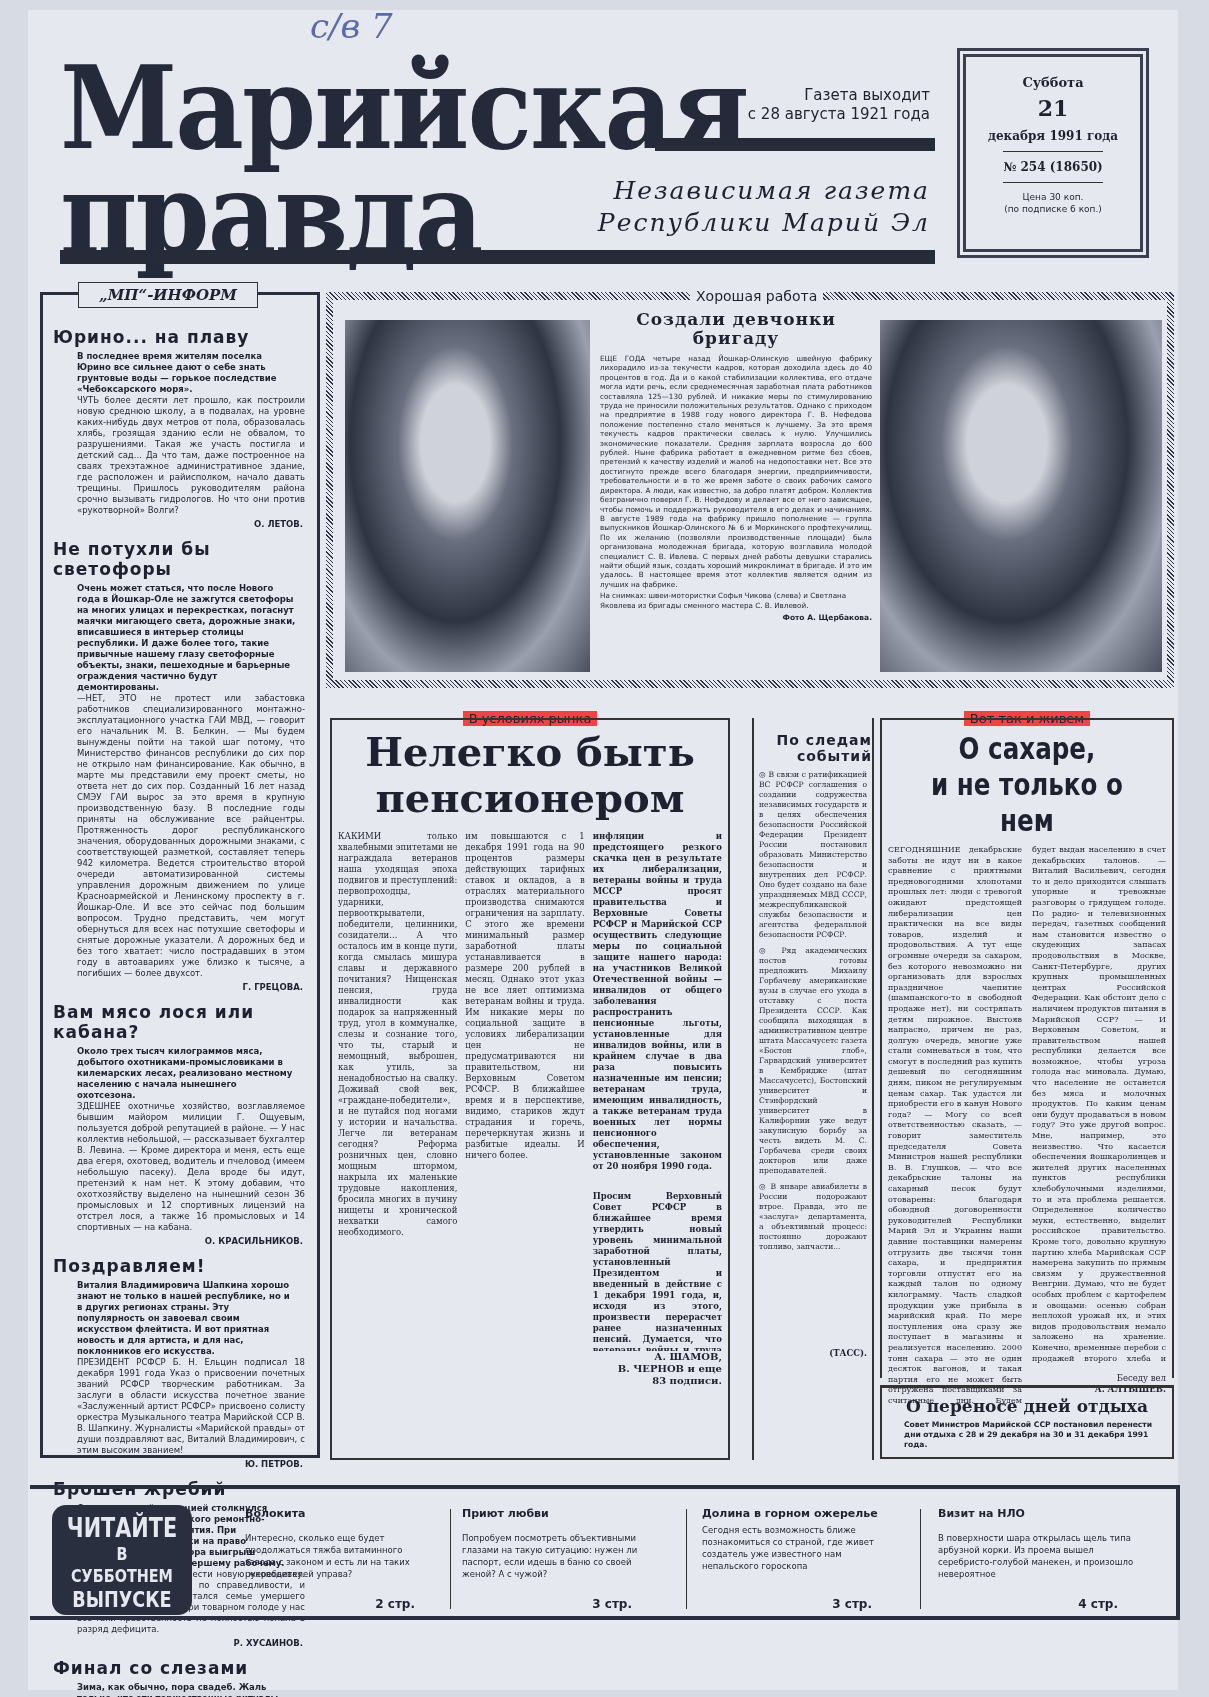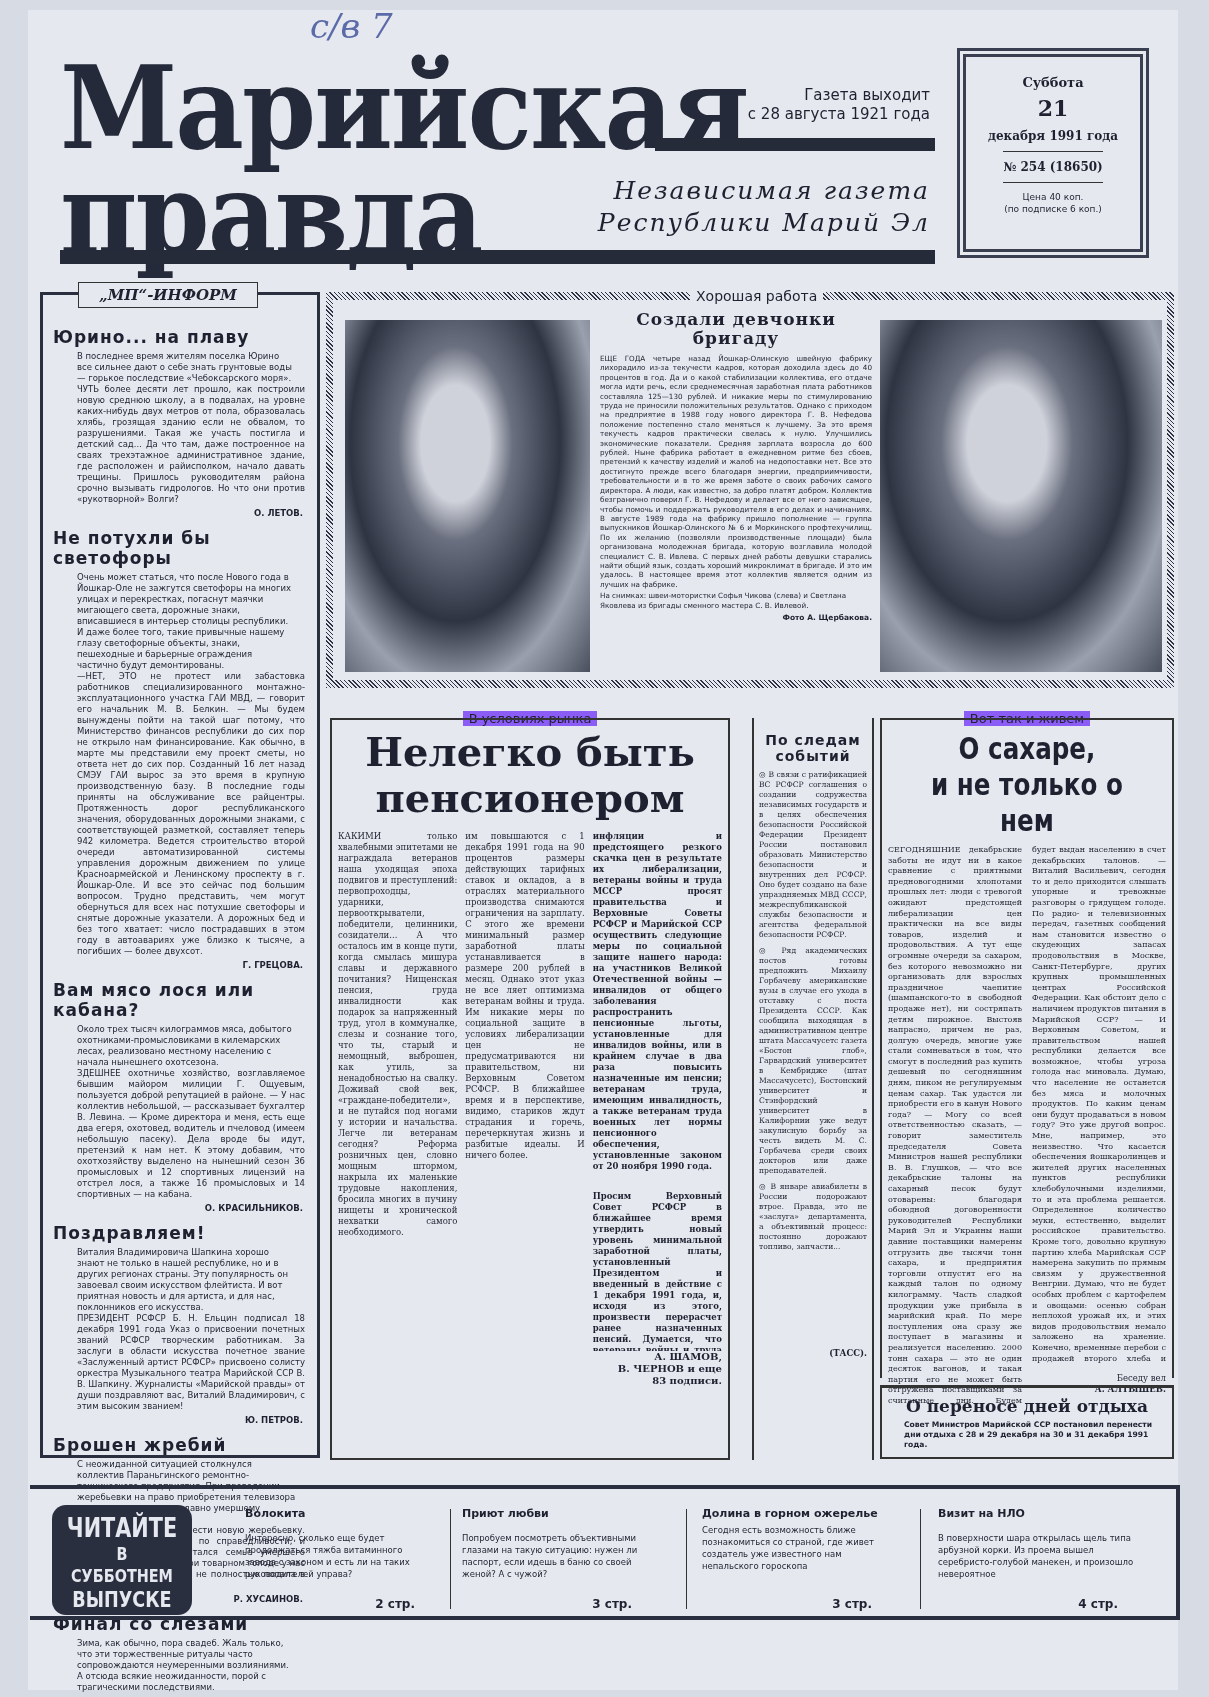--- a/index.html
+++ b/index.html
@@ -15,24 +15,24 @@
 .datebox{position:absolute;left:957px;top:48px;width:192px;height:210px;border:9px solid #3a3f52;border-style:double;background:#e6e8ef;text-align:center;font-family:"DejaVu Serif",serif}
 .datebox .dow{font-size:13px;font-weight:bold;margin-top:18px}
 .datebox .day{font-size:22px;font-weight:bold;margin-top:5px}
 .datebox .mon{font-size:12px;font-weight:bold;margin-top:8px}
 .datebox hr{border:0;border-top:1px solid #333;width:100px;margin:8px auto}
 .datebox .num{font-size:12px;font-weight:bold}
 .datebox .price{font-size:9px;font-family:"DejaVu Sans",sans-serif;margin-top:6px;line-height:12px}
 .col{position:absolute}
 .box{border:3px solid #2a2f40}
 .hatch{background:repeating-linear-gradient(45deg,#2e3345 0 1px,#e6e8ef 1px 3px)}
-.rubric{font-size:13px;text-align:center;background:#8b5cf6;padding:0 6px;display:inline-block}
+.rubric{font-size:13px;text-align:center;background:#ef4444;padding:0 6px;display:inline-block}
 .info-title{position:absolute;left:78px;top:282px;width:180px;height:26px;border:1px solid #333;background:#e6e8ef;font-family:"DejaVu Serif",serif;font-style:italic;font-weight:bold;font-size:15px;text-align:center;line-height:24px}
 h3.h{font-size:17px;font-weight:bold;margin:10px 0 4px 10px;letter-spacing:1px}
-p.lead{font-size:8.5px;font-weight:normal;margin:0 21px 0 34px;line-height:11px}
+p.lead{font-size:8.5px;font-weight:bold;margin:0 21px 0 34px;line-height:11px}
 p.t{font-size:8.5px;margin:0 12px 0 34px;line-height:11px;text-align:justify}
 .sig{font-size:8.5px;font-weight:bold;text-align:right;margin:3px 14px 2px 0}
 .photo{position:absolute;background:radial-gradient(ellipse at 45% 35%,#cfd2da 0 18%,#6b7080 30%,#2f3443 55%,#9aa0ad 75%,#4a4f5d 100%)}
 .article-h{font-family:"DejaVu Serif",serif;font-weight:900;text-align:center}
 .ser{font-family:"DejaVu Serif",serif;font-size:8.5px;line-height:11px;text-align:justify}
 .teaser h4{font-size:11px;font-weight:bold;margin-bottom:12px}
 .teaser p{font-size:8.5px;line-height:12px}
 .teaser .pg{position:absolute;bottom:8px;right:20px;font-weight:bold;font-size:12px}
 </style>
 </head>
@@ -58,21 +58,21 @@
 <div class="bar" style="left:60px;top:250px;width:875px;height:14px"></div>
 
 <div class="datebox">
   <div class="dow">Суббота</div>
   <div class="day">21</div>
   <div class="mon">декабря 1991 года</div>
   <hr>
   <div class="num">№ 254 (18650)</div>
   <hr>
   <div class="price">
-    <div>Цена 40 коп.</div>
+    <div>Цена 30 коп.</div>
     <div>(по подписке 6 коп.)</div>
   </div>
 </div>
 
 <div class="col box" style="left:40px;top:292px;width:280px;height:1166px">
   <div style="height:22px"></div>
   <div>
     <h3 class="h">Юрино... на плаву</h3>
     <p class="lead">В последнее время жителям поселка Юрино все сильнее дают о себе знать грунтовые воды — горькое последствие «Чебоксарского моря».</p>
     <p class="t">ЧУТЬ более десяти лет прошло, как построили новую среднюю школу, а в подвалах, на уровне каких-нибудь двух метров от пола, образовалась хлябь, грозящая зданию если не обвалом, то разрушениями. Такая же участь постигла и детский сад... Да что там, даже построенное на сваях трехэтажное административное здание, где расположен и райисполком, начало давать трещины. Пришлось руководителям района срочно вызывать гидрологов. Но что они против «рукотворной» Волги?</p>
@@ -142,21 +142,21 @@
       <div class="ser" style="text-align:right;font-weight:bold;font-size:10px;line-height:12px">
         <div>А. ШАМОВ,</div>
         <div>В. ЧЕРНОВ и еще</div>
         <div>83 подписи.</div>
       </div>
     </div>
   </div>
 </div>
 
 <div class="col" style="left:752px;top:718px;width:122px;height:742px;border-left:2px solid #333;border-right:2px solid #333">
-  <div style="font-weight:bold;font-size:14px;line-height:16px;text-align:center;margin-top:14px;letter-spacing:1px">
+  <div style="font-weight:bold;font-size:14px;line-height:16px;text-align:right;margin-top:14px;letter-spacing:1px">
     <div>По следам</div>
     <div>событий</div>
   </div>
   <div style="padding:6px 5px 0 5px">
     <p class="ser" style="font-size:7.6px;line-height:10px;margin-bottom:6px"><span>◎ </span><span>В связи с ратификацией ВС РСФСР соглашения о создании содружества независимых государств и в целях обеспечения безопасности Российской Федерации Президент России постановил образовать Министерство безопасности и внутренних дел РСФСР. Оно будет создано на базе упраздняемых МВД СССР, межреспубликанской службы безопасности и агентства федеральной безопасности РСФСР.</span></p>
     <p class="ser" style="font-size:7.6px;line-height:10px;margin-bottom:6px"><span>◎ </span><span>Ряд академических постов готовы предложить Михаилу Горбачеву американские вузы в случае его ухода в отставку с поста Президента СССР. Как сообщила выходящая в административном центре штата Массачусетс газета «Бостон глоб», Гарвардский университет в Кембридже (штат Массачусетс), Бостонский университет и Стэнфордский университет в Калифорнии уже ведут закулисную борьбу за честь видеть М. С. Горбачева среди своих докторов или даже преподавателей.</span></p>
     <p class="ser" style="font-size:7.6px;line-height:10px;margin-bottom:6px;height:160px;overflow:hidden"><span>◎ </span><span>В январе авиабилеты в России подорожают втрое. Правда, это не «заслуга» департамента, а объективный процесс: постоянно дорожают топливо, запчасти...</span></p>
     <div class="ser" style="text-align:right;font-weight:bold;margin-top:0">(ТАСС).</div>
   </div>
 </div>

